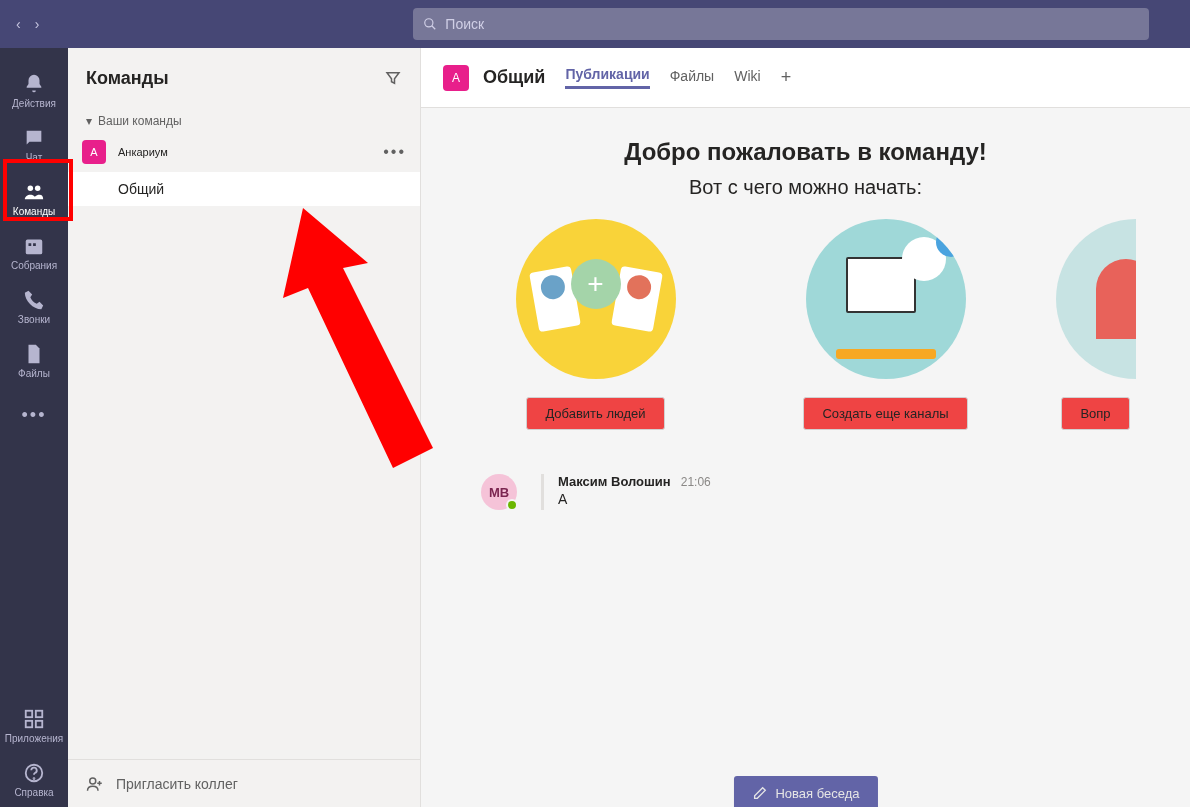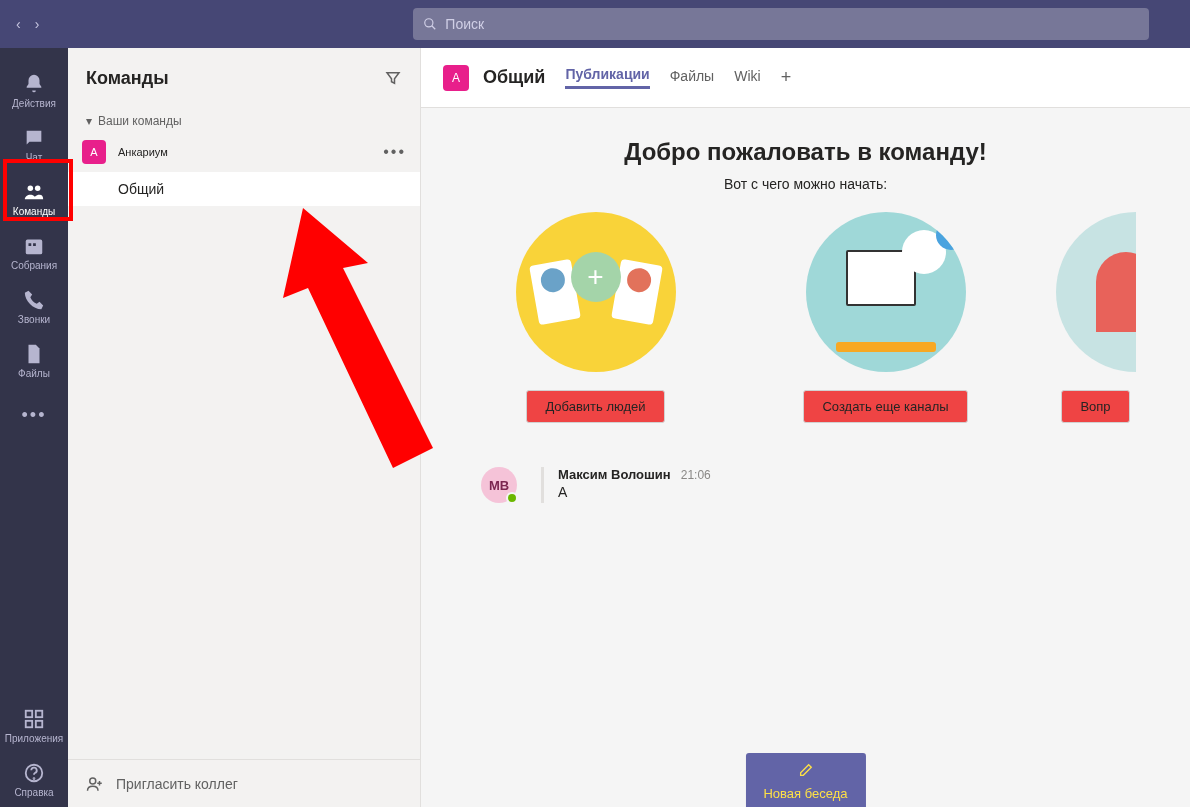--- a/index.html
+++ b/index.html
@@ -41,39 +41,39 @@
   .channel-header { height: 60px; background: #fff; display: flex; align-items: center; padding: 0 22px; gap: 14px; border-bottom: 1px solid #e1dfdd; }
   .ch-avatar { width: 26px; height: 26px; border-radius: 4px; background: #e81f8b; color: #fff; font-size: 12px; display: flex; align-items: center; justify-content: center; }
   .ch-title { font-size: 18px; font-weight: 700; color: #252423; margin-right: 6px; }
   .tabs { display: flex; gap: 20px; align-items: center; font-size: 14px; }
   .tab { color: #616161; cursor: pointer; padding-bottom: 4px; }
   .tab.active { color: #6264a7; border-bottom: 3px solid #6264a7; font-weight: 600; }
   .tab-add { color: #616161; font-size: 18px; cursor: pointer; }
 
   .welcome { padding: 30px 0 26px 0; text-align: center; }
   .welcome h2 { font-size: 24px; font-weight: 700; color: #252423; }
-  .welcome .sub { margin-top: 10px; font-size: 14px; color: #252423; }
+  .welcome .sub { margin-top: 10px; font-size: 20px; color: #252423; }
   .cards { display: flex; justify-content: center; gap: 70px; margin-top: 20px; }
   .card { width: 220px; display: flex; flex-direction: column; align-items: center; gap: 18px; }
   .circle { width: 160px; height: 160px; border-radius: 50%; }
   .c1 { background: #f9d339; position: relative; overflow: hidden; }
   .c2 { background: #9fd8d8; position: relative; overflow: hidden; }
   .btn { background: #ef4444; border: 1px solid #d1d1d1; border-radius: 3px; padding: 8px 18px; font-size: 13px; color: #252423; cursor: pointer; white-space: nowrap; }
 
   .thread { margin: 18px 60px 0 60px; display: flex; gap: 24px; }
   .msg-avatar { width: 36px; height: 36px; border-radius: 50%; background: #f5c3d8; color: #7b2650; font-size: 13px; font-weight: 600; display: flex; align-items: center; justify-content: center; position: relative; }
   .presence { position: absolute; bottom: -1px; right: -1px; width: 12px; height: 12px; border-radius: 50%; background: #6bb700; border: 2px solid #f5f5f5; }
   .msg-body { flex: 1; border-left: 3px solid #e1dfdd; padding-left: 14px; }
   .msg-head { display: flex; gap: 10px; align-items: baseline; font-size: 13px; }
   .msg-author { font-weight: 600; color: #252423; }
   .msg-time { color: #8a8886; font-size: 12px; }
   .msg-text { font-size: 14px; color: #252423; margin-top: 2px; }
   .reply { margin-top: 14px; padding-top: 10px; border-top: 1px solid #e1dfdd; color: #616161; font-size: 13px; display: flex; align-items: center; gap: 6px; cursor: pointer; }
 
-  .new-convo { position: absolute; bottom: 0; left: 50%; transform: translateX(-50%); background: #6264a7; color: #fde047; border-radius: 3px 3px 0 0; padding: 9px 18px 6px 18px; font-size: 13px; display: flex; align-items: center; gap: 8px; cursor: pointer; flex-direction: column; }
+  .new-convo { position: absolute; bottom: 0; left: 50%; transform: translateX(-50%); background: #6264a7; color: #e5e5e5; border-radius: 3px 3px 0 0; padding: 9px 18px 6px 18px; font-size: 13px; display: flex; align-items: center; gap: 8px; cursor: pointer; }
 
   
   .red-arrow { position: absolute; top: 120px; left: 140px; pointer-events: none; z-index: 9; }
 
   
   .c1 .plus-badge { position: absolute; top: 40px; left: 55px; width: 50px; height: 50px; border-radius: 50%; background: #a4d4a9; display:flex; align-items:center; justify-content:center; color:#fff; font-size:28px; }
   .c1 .card-mini { position:absolute; width:42px; height:60px; background:#fff; border-radius:4px; }
   .c1 .m1 { top:50px; left:18px; transform:rotate(-10deg); }
   .c1 .m2 { top:50px; left:100px; transform:rotate(10deg); }
   .c1 .face { width:24px; height:24px; border-radius:50%; position:absolute; top:6px; left:9px; }

